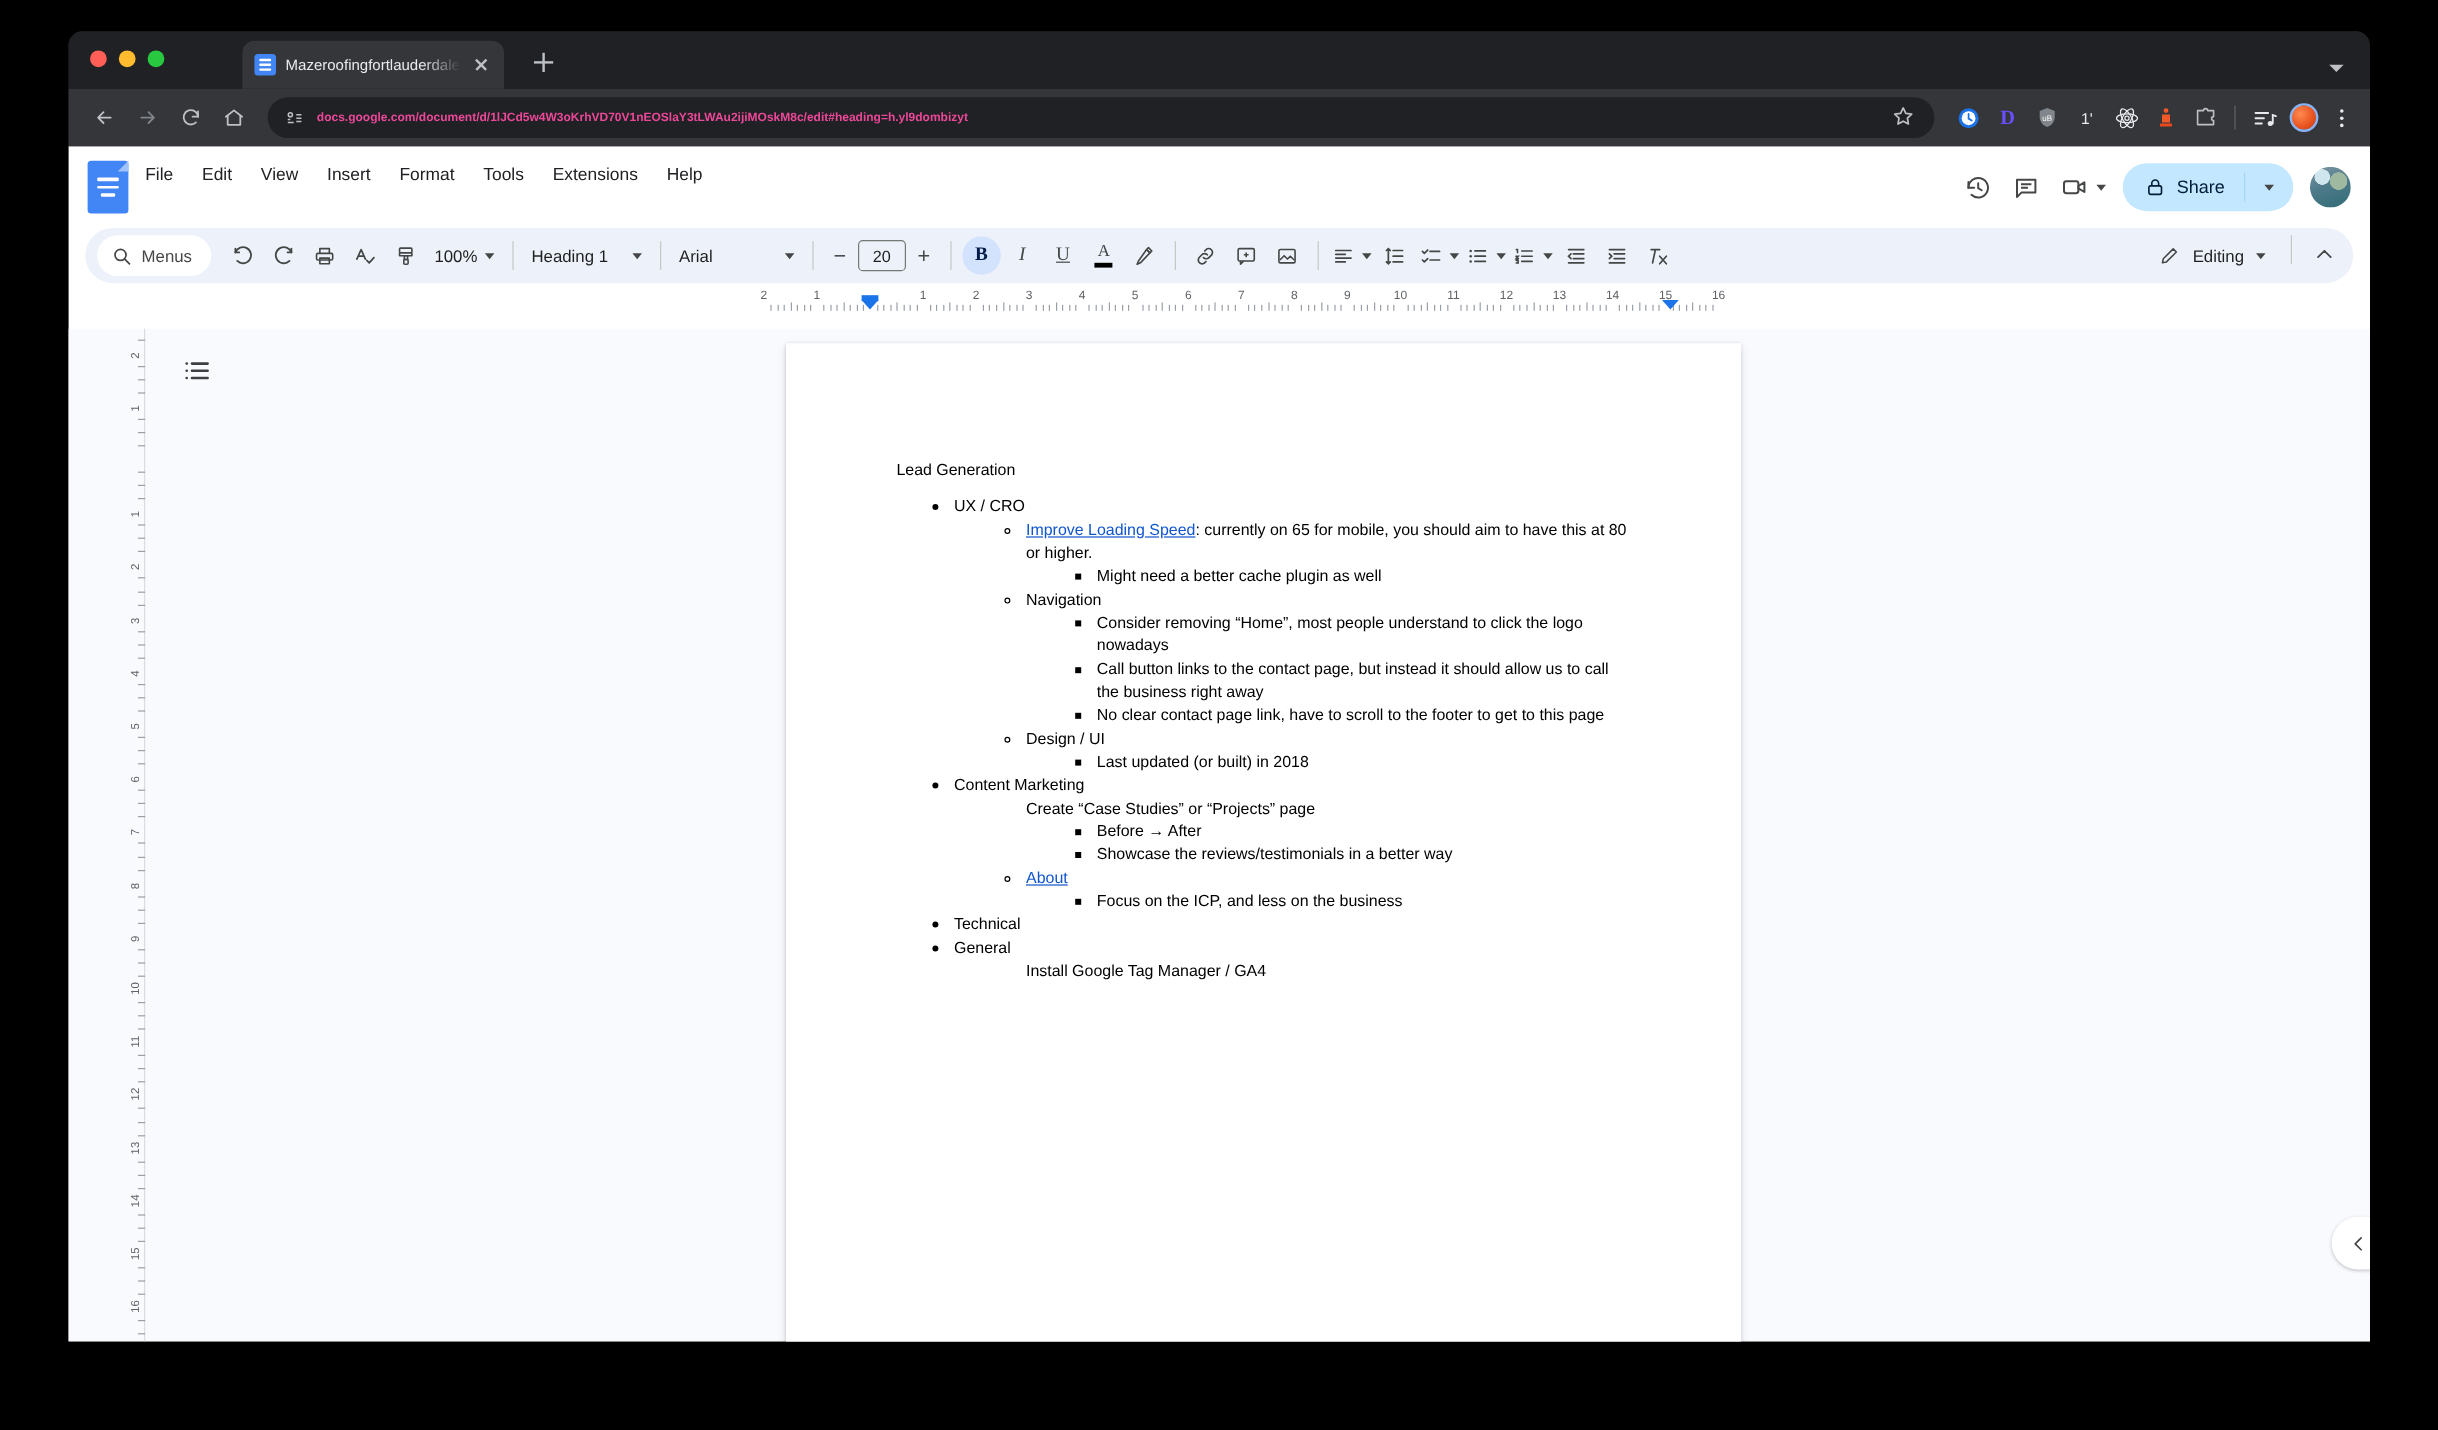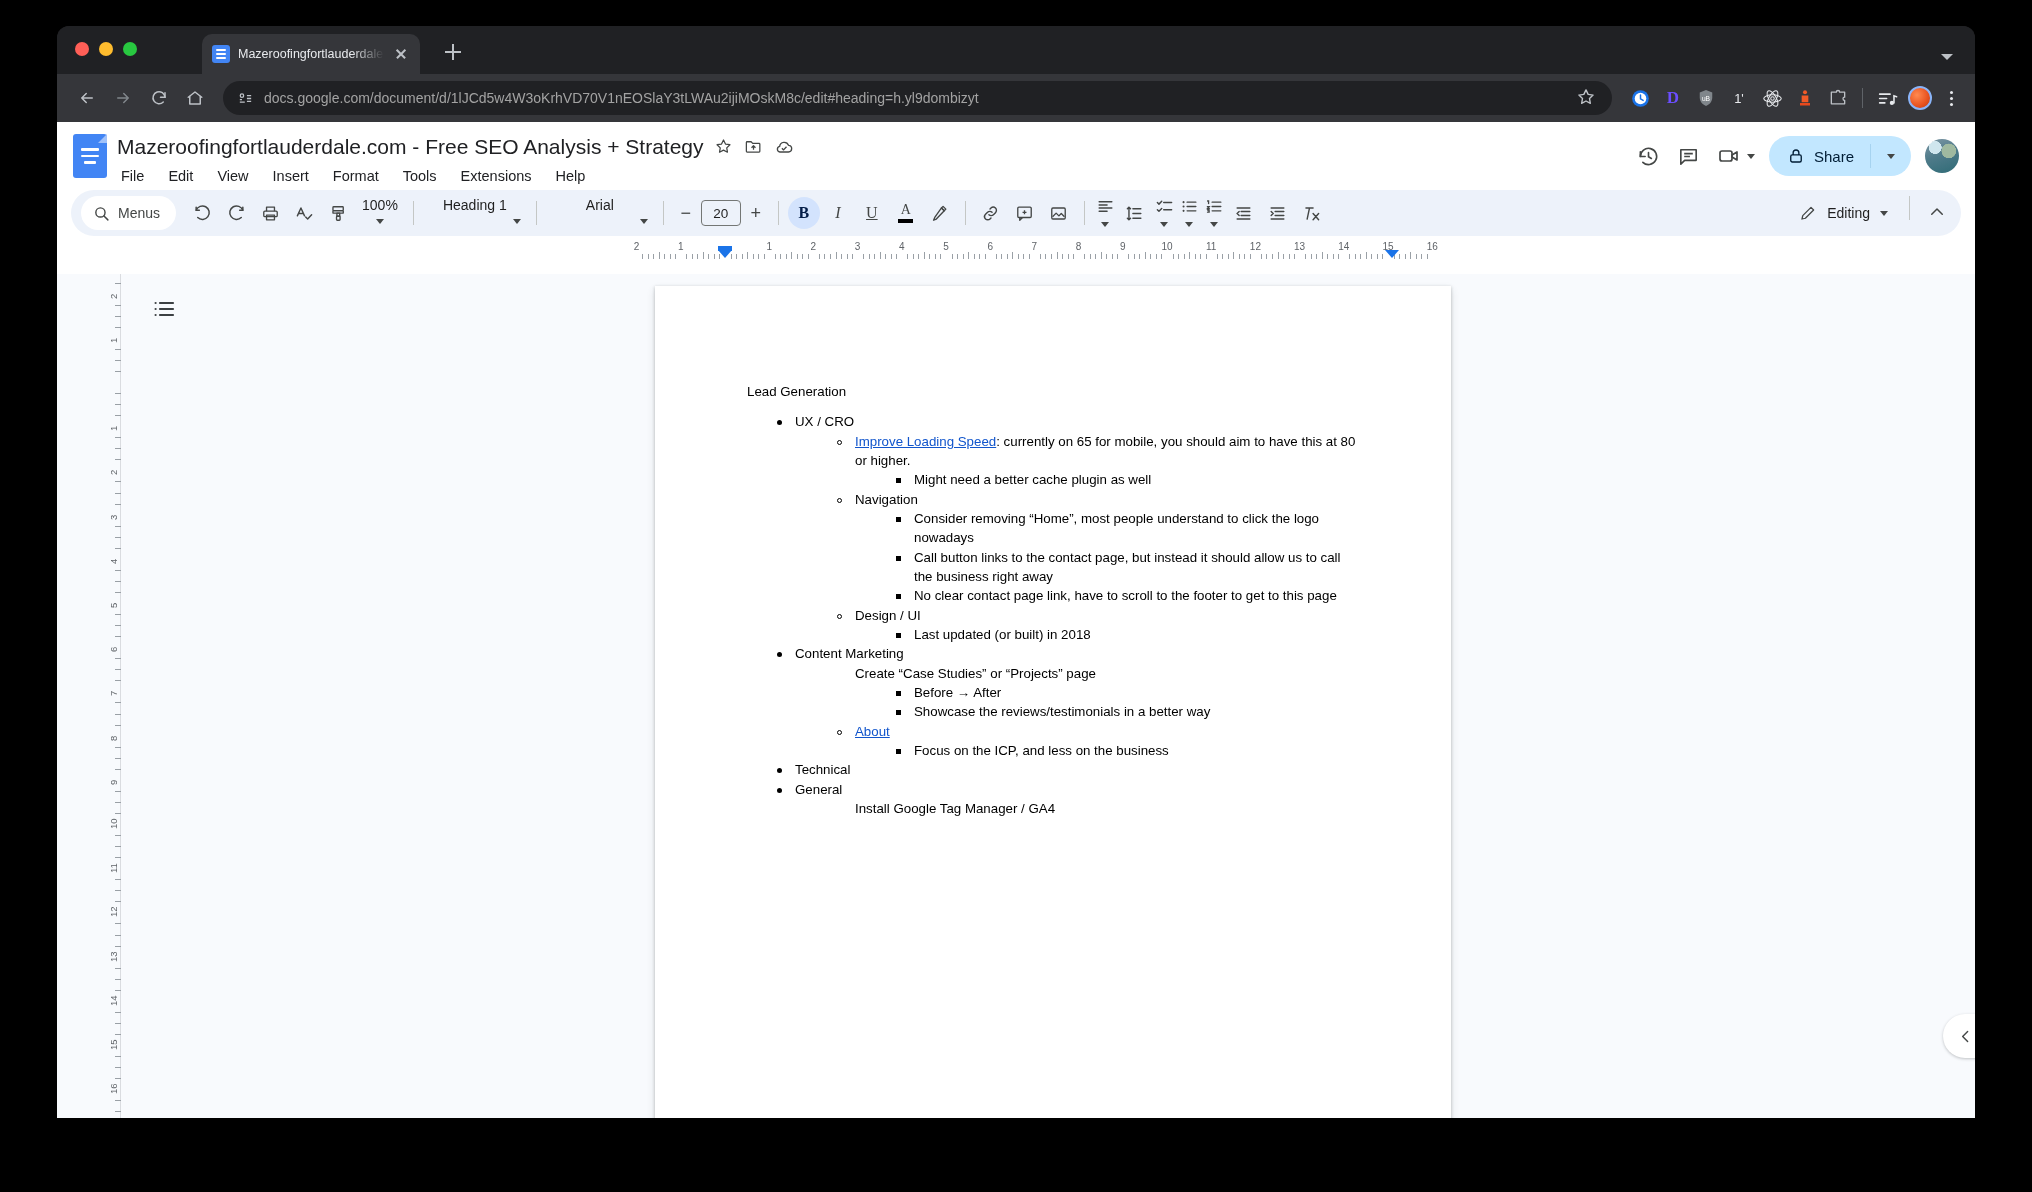--- a/index.html
+++ b/index.html
@@ -83,22 +83,23 @@
     display:flex; align-items:center; justify-content:center;
   }
   .navbtn svg { display:block; }
   .omnibox {
     flex: 1 1 auto; height: 34px; margin: 0 8px;
     background: #202124; border-radius: 17px;
     display: flex; align-items: center; padding: 0 14px; gap: 10px;
     min-width: 0;
   }
   .omni-url {
-    font-size: 14px; color: #a3a3a3; white-space: nowrap; overflow: hidden;
+    font-size: 10px; color: #ec4899; white-space: nowrap; overflow: hidden;
     font-family: "Liberation Sans", sans-serif;
+    font-weight: bold;
   }
   .omni-star { width: 22px; height: 22px; flex: 0 0 auto; margin-left: auto; }
   .ext-icons { display: flex; align-items: center; gap: 9px; flex: 0 0 auto; padding-left: 4px; }
   .ext { width: 24px; height: 24px; display:flex; align-items:center; justify-content:center;
          font-size: 13px; color:#e8eaed; }
   .ext-sep { width:1px; height:20px; background:#5f6368; margin: 0 3px; }
   .avatar-ext {
     width: 24px; height: 24px; border-radius: 50%;
     background: radial-gradient(circle at 35% 35%, #ff8a50, #e8521f 60%, #b33b12);
     border: 2px solid #8ab4f8;
@@ -160,21 +161,21 @@
     display:flex; align-items:center; gap: 8px; padding: 0 16px 0 12px; margin-right: 8px;
   }
   .tb-search span { font-size: 14px; color: #444746; }
   .tb-btn {
     width: 32px; height: 32px; border-radius: 50%;
     display:flex; align-items:center; justify-content:center; color:#444746; flex:0 0 auto;
   }
   .tb-btn.active { background: #d3e3fd; color:#041e49; }
   .tb-text {
     display:flex; align-items:center; gap:6px; height:32px; padding: 0 6px; border-radius: 4px;
-    font-size: 14px; color: #1f1f1f; white-space: nowrap; flex-direction: column;
+    font-size: 14px; color: #1f1f1f; white-space: nowrap;
   }
   .tb-sep { width:1px; height:24px; background:#c4c7c5; margin: 0 7px; }
   .caret-dn {
     width:0; height:0; border-left:4px solid transparent; border-right:4px solid transparent;
     border-top:5px solid #444746;
   }
   .font-box { width: 108px; }
   .style-box { width: 104px; }
   .size-box {
     width: 40px; height: 26px; border: 1px solid #747775; border-radius: 4px;
@@ -386,40 +387,20 @@
 
   <div class="docs">
 
     <div class="docs-header">
       <div class="docs-logo">
             <i></i>
             <i></i>
             <i class="short"></i>
           </div>
       <div class="title-col">
-        <div class="title-row">
-          <div class="doc-title">Mazeroofingfortlauderdale.com - Free SEO Analysis + Strategy</div>
-          <div class="title-icon">
-            <svg width="19" height="19" viewBox="0 0 24 24" fill="none" stroke="#444746" stroke-width="1.6" stroke-linejoin="round">
-                  <path d="M12 3.8l2.5 5.1 5.6.8-4 4 .9 5.5-5-2.6-5 2.6.9-5.5-4-4 5.6-.8z"></path>
-                </svg>
-          </div>
-          <div class="title-icon">
-            <svg width="19" height="19" viewBox="0 0 24 24" fill="none" stroke="#444746" stroke-width="1.6" stroke-linejoin="round">
-                  <path d="M3 7a1 1 0 0 1 1-1h5l2 2h8a1 1 0 0 1 1 1v9a1 1 0 0 1-1 1H4a1 1 0 0 1-1-1z"></path>
-                  <path d="M12 11v5M9.5 13.5L12 11l2.5 2.5"></path>
-                </svg>
-          </div>
-          <div class="title-icon">
-            <svg width="20" height="20" viewBox="0 0 24 24" fill="none" stroke="#444746" stroke-width="1.6" stroke-linejoin="round">
-                  <path d="M7 18h10a4 4 0 0 0 .4-8 5.5 5.5 0 0 0-10.6 1.3A3.4 3.4 0 0 0 7 18z"></path>
-                  <path d="M9.5 13.5l2 2 3.5-3.8"></path>
-                </svg>
-          </div>
-        </div>
         <div class="menu-row">
           <div class="menu-item">File</div>
           <div class="menu-item">Edit</div>
           <div class="menu-item">View</div>
           <div class="menu-item">Insert</div>
           <div class="menu-item">Format</div>
           <div class="menu-item">Tools</div>
           <div class="menu-item">Extensions</div>
           <div class="menu-item">Help</div>
         </div>

